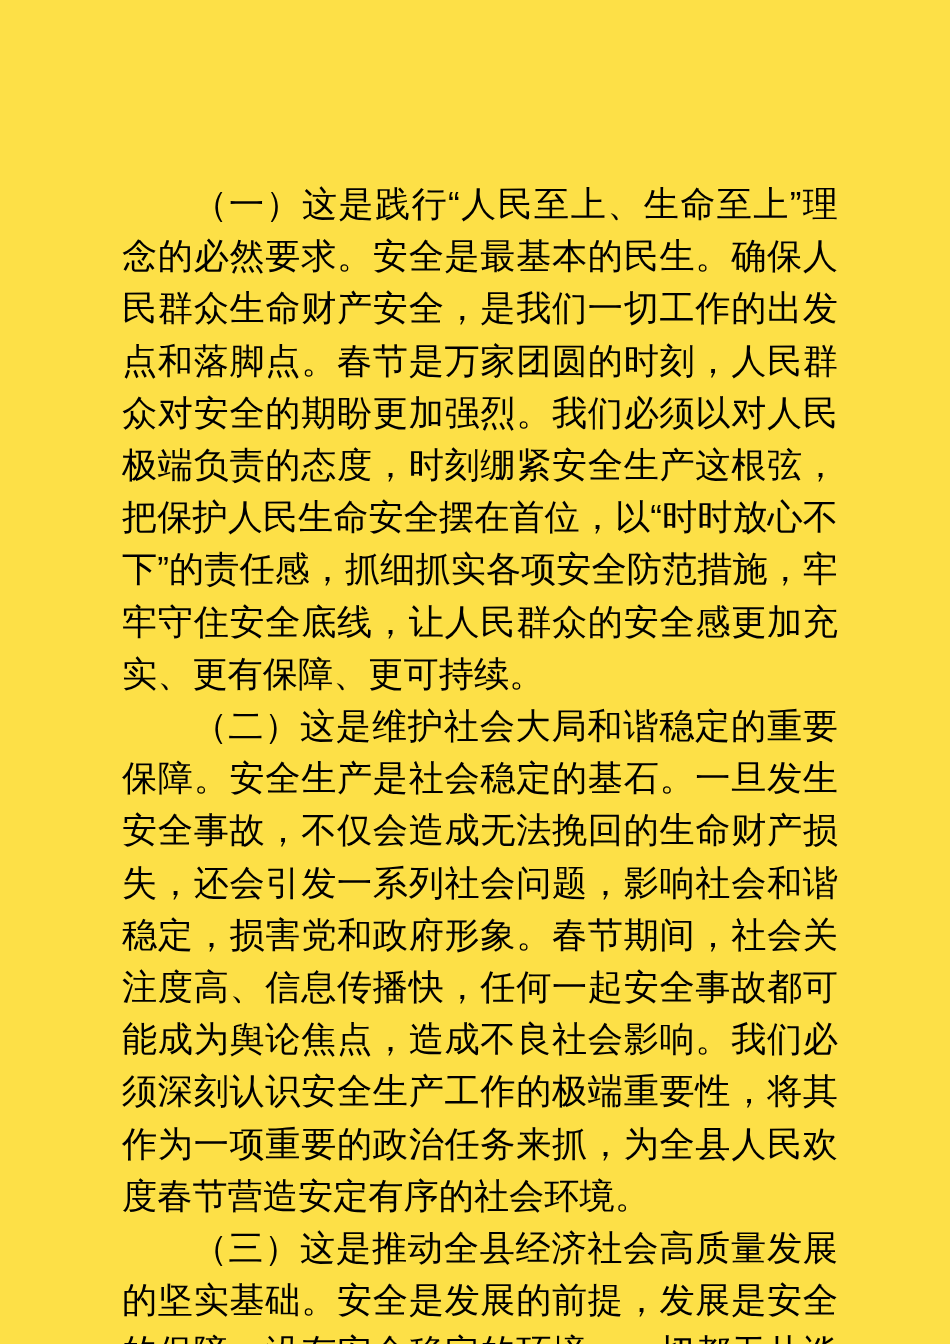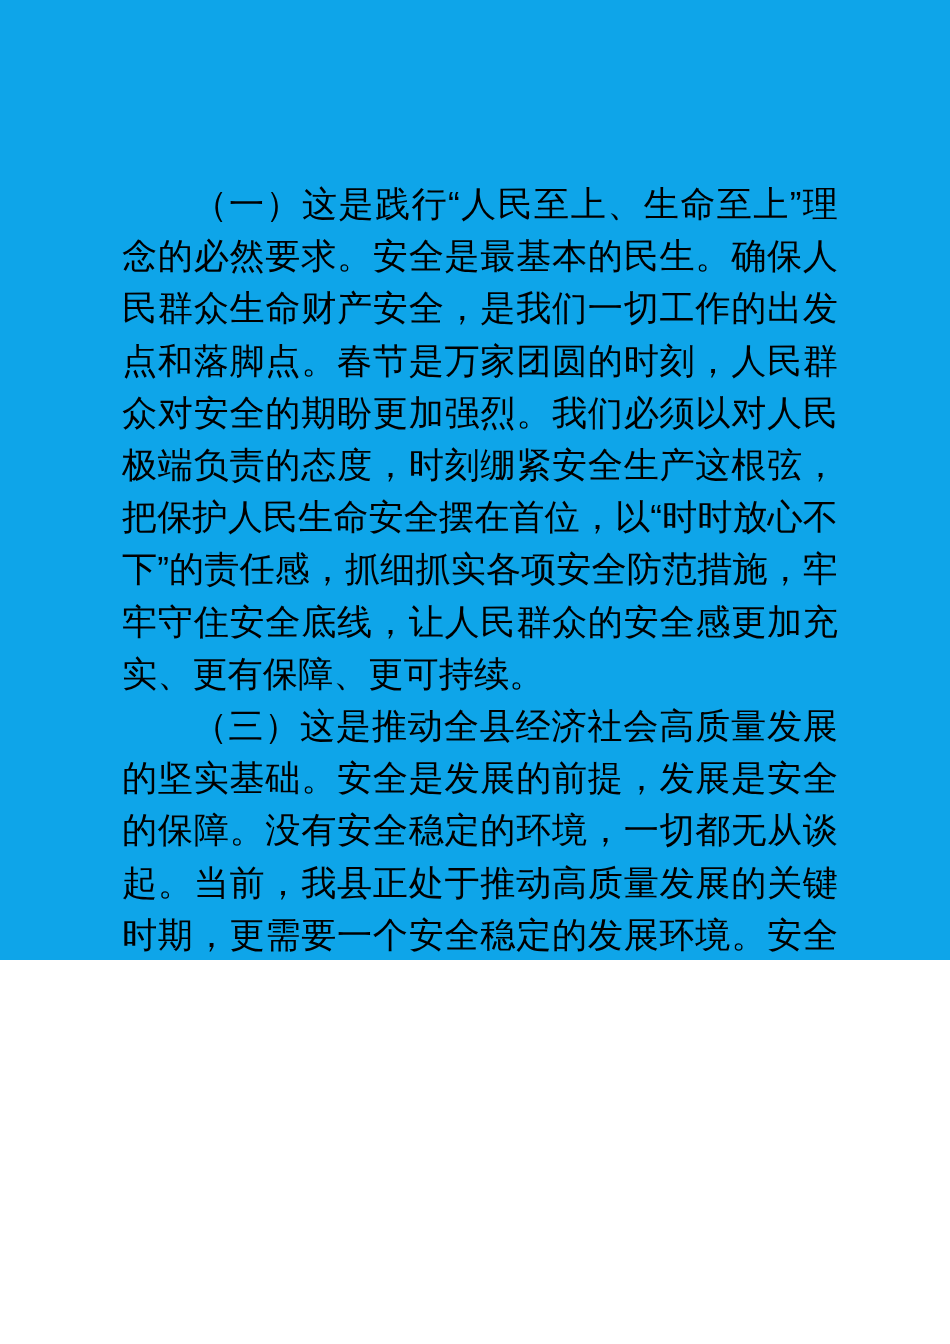--- a/index.html
+++ b/index.html
@@ -4,22 +4,22 @@
 <title>Document Page</title>
 <style>
   html, body {
     margin: 0;
     padding: 0;
     background: #ffffff;
   }
   .page {
     position: relative;
     width: 950px;
-    height: 960px;
-    background: #0ea5e9;
+    height: 1344px;
+    background: #fde047;
     overflow: hidden;
     box-sizing: border-box;
   }
   .doc-body {
     position: absolute;
     left: 122px;
     top: 178px;
     width: 716px;
   }
   .para {
@@ -37,15 +37,16 @@
     word-break: break-all;
     -webkit-font-smoothing: antialiased;
   }
 </style>
 </head>
 <body>
 
 <div class="page">
   <div class="doc-body">
     <p class="para">（一）这是践行“人民至上、生命至上”理念的必然要求。安全是最基本的民生。确保人民群众生命财产安全，是我们一切工作的出发点和落脚点。春节是万家团圆的时刻，人民群众对安全的期盼更加强烈。我们必须以对人民极端负责的态度，时刻绷紧安全生产这根弦，把保护人民生命安全摆在首位，以“时时放心不下”的责任感，抓细抓实各项安全防范措施，牢牢守住安全底线，让人民群众的安全感更加充实、更有保障、更可持续。</p>
+    <p class="para">（二）这是维护社会大局和谐稳定的重要保障。安全生产是社会稳定的基石。一旦发生安全事故，不仅会造成无法挽回的生命财产损失，还会引发一系列社会问题，影响社会和谐稳定，损害党和政府形象。春节期间，社会关注度高、信息传播快，任何一起安全事故都可能成为舆论焦点，造成不良社会影响。我们必须深刻认识安全生产工作的极端重要性，将其作为一项重要的政治任务来抓，为全县人民欢度春节营造安定有序的社会环境。</p>
     <p class="para">（三）这是推动全县经济社会高质量发展的坚实基础。安全是发展的前提，发展是安全的保障。没有安全稳定的环境，一切都无从谈起。当前，我县正处于推动高质量发展的关键时期，更需要一个安全稳定的发展环境。安全生产抓不好，发展</p>
   </div>
 </div>
 
 </body></html>

